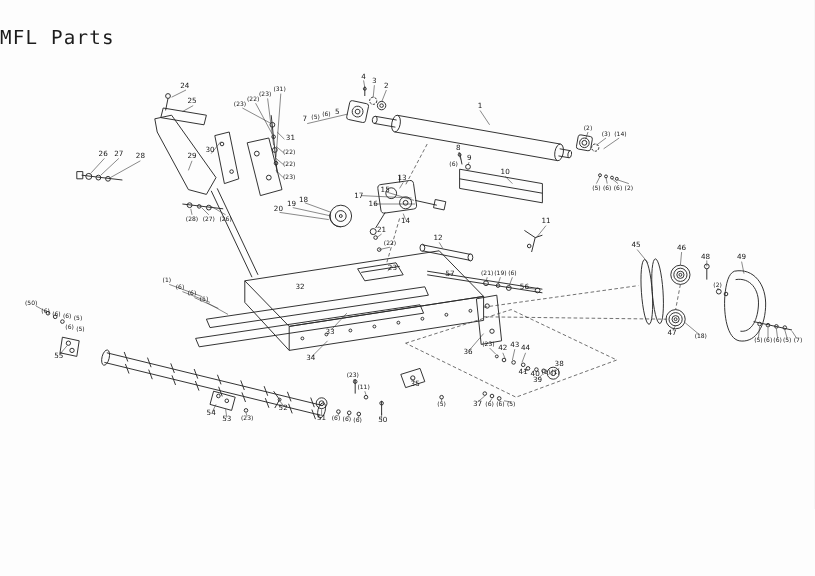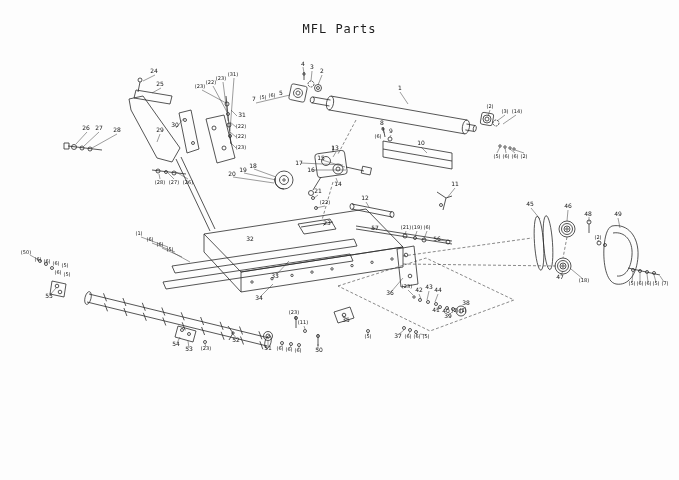--- a/index.html
+++ b/index.html
@@ -1,22 +1,22 @@
 <!DOCTYPE html>
 <html><head>
 <meta charset="utf-8">
 <style>
   html,body{margin:0;padding:0;background:#e8e8e8;}
   .canvas{
     position:relative;width:679px;height:480px;background:#fdfdfd;
     font-family:"DejaVu Sans",sans-serif;overflow:hidden;margin:0 auto;
   }
   .title{
-    position:absolute;top:22px;left:0;width:100%;text-align:center;
-    font-family:"DejaVu Sans Mono",monospace;font-size:12px;color:#1c1c1c;
+    position:absolute;top:22px;left:0;width:100%;text-align:left;
+    font-family:"DejaVu Sans Mono",monospace;font-size:16px;color:#1c1c1c;
     letter-spacing:1px;
   }
   svg{position:absolute;top:0;left:0;}
   svg *{vector-effect:non-scaling-stroke;}
   .ln{stroke:#2b2b2b;stroke-width:0.8;fill:none;}
   .thin{stroke:#3a3a3a;stroke-width:0.5;fill:none;}
   .dash{stroke:#3a3a3a;stroke-width:0.6;fill:none;stroke-dasharray:3,2;}
   .lbl{font-family:"DejaVu Sans",sans-serif;font-size:6px;fill:#161616;text-anchor:middle;}
   .lbl.small{font-size:5px;}
 </style>

